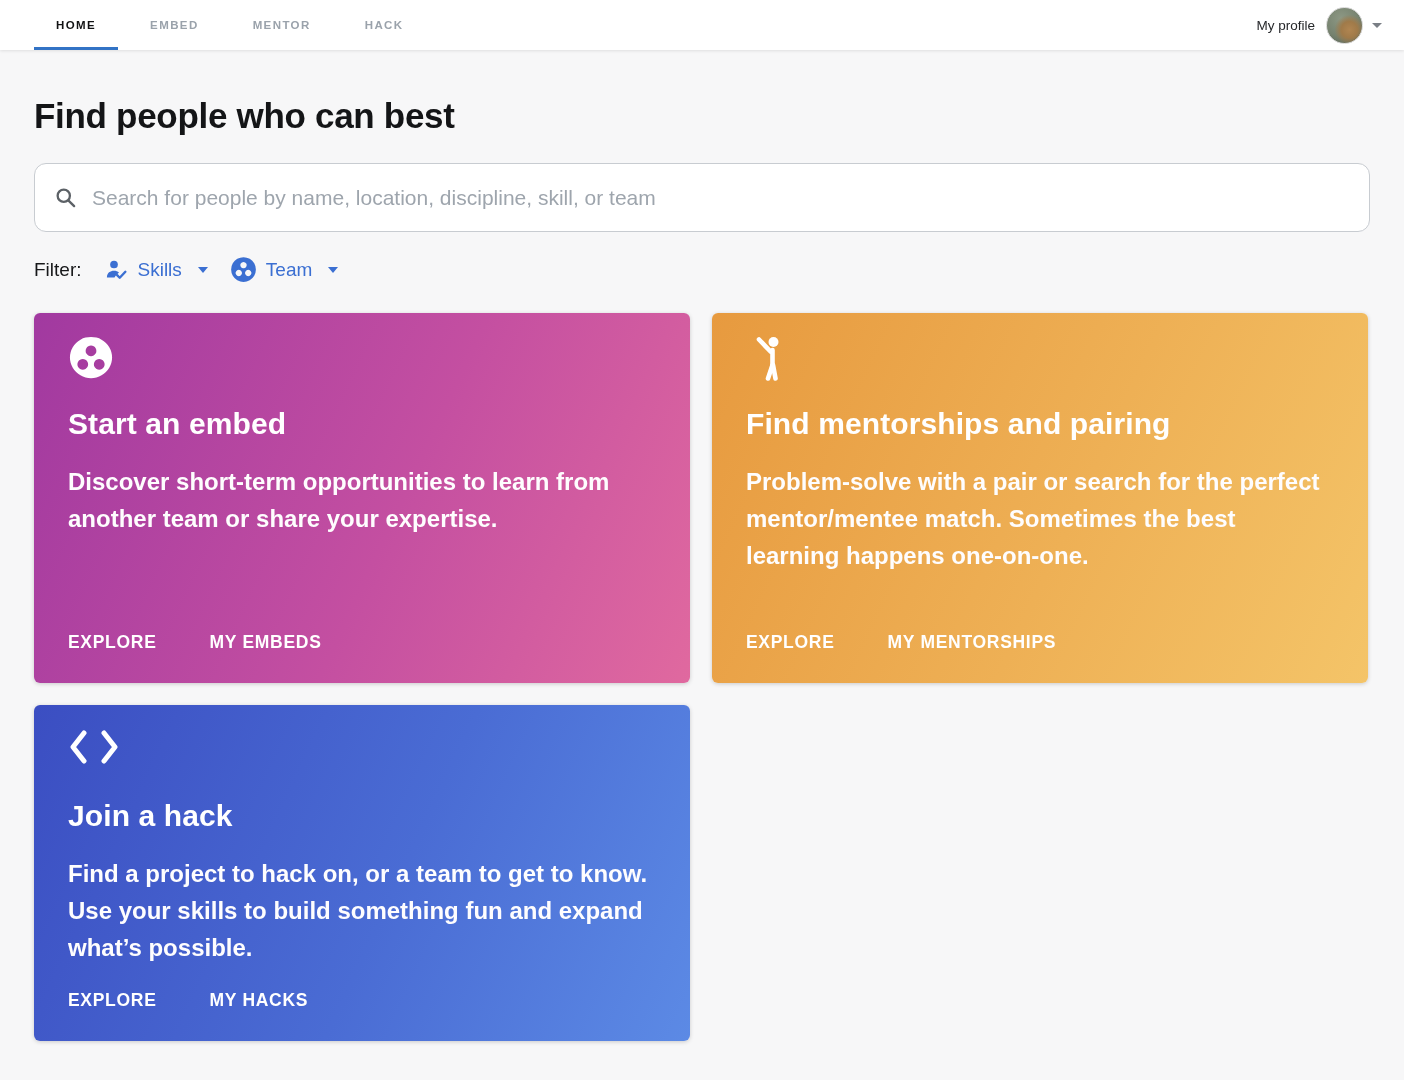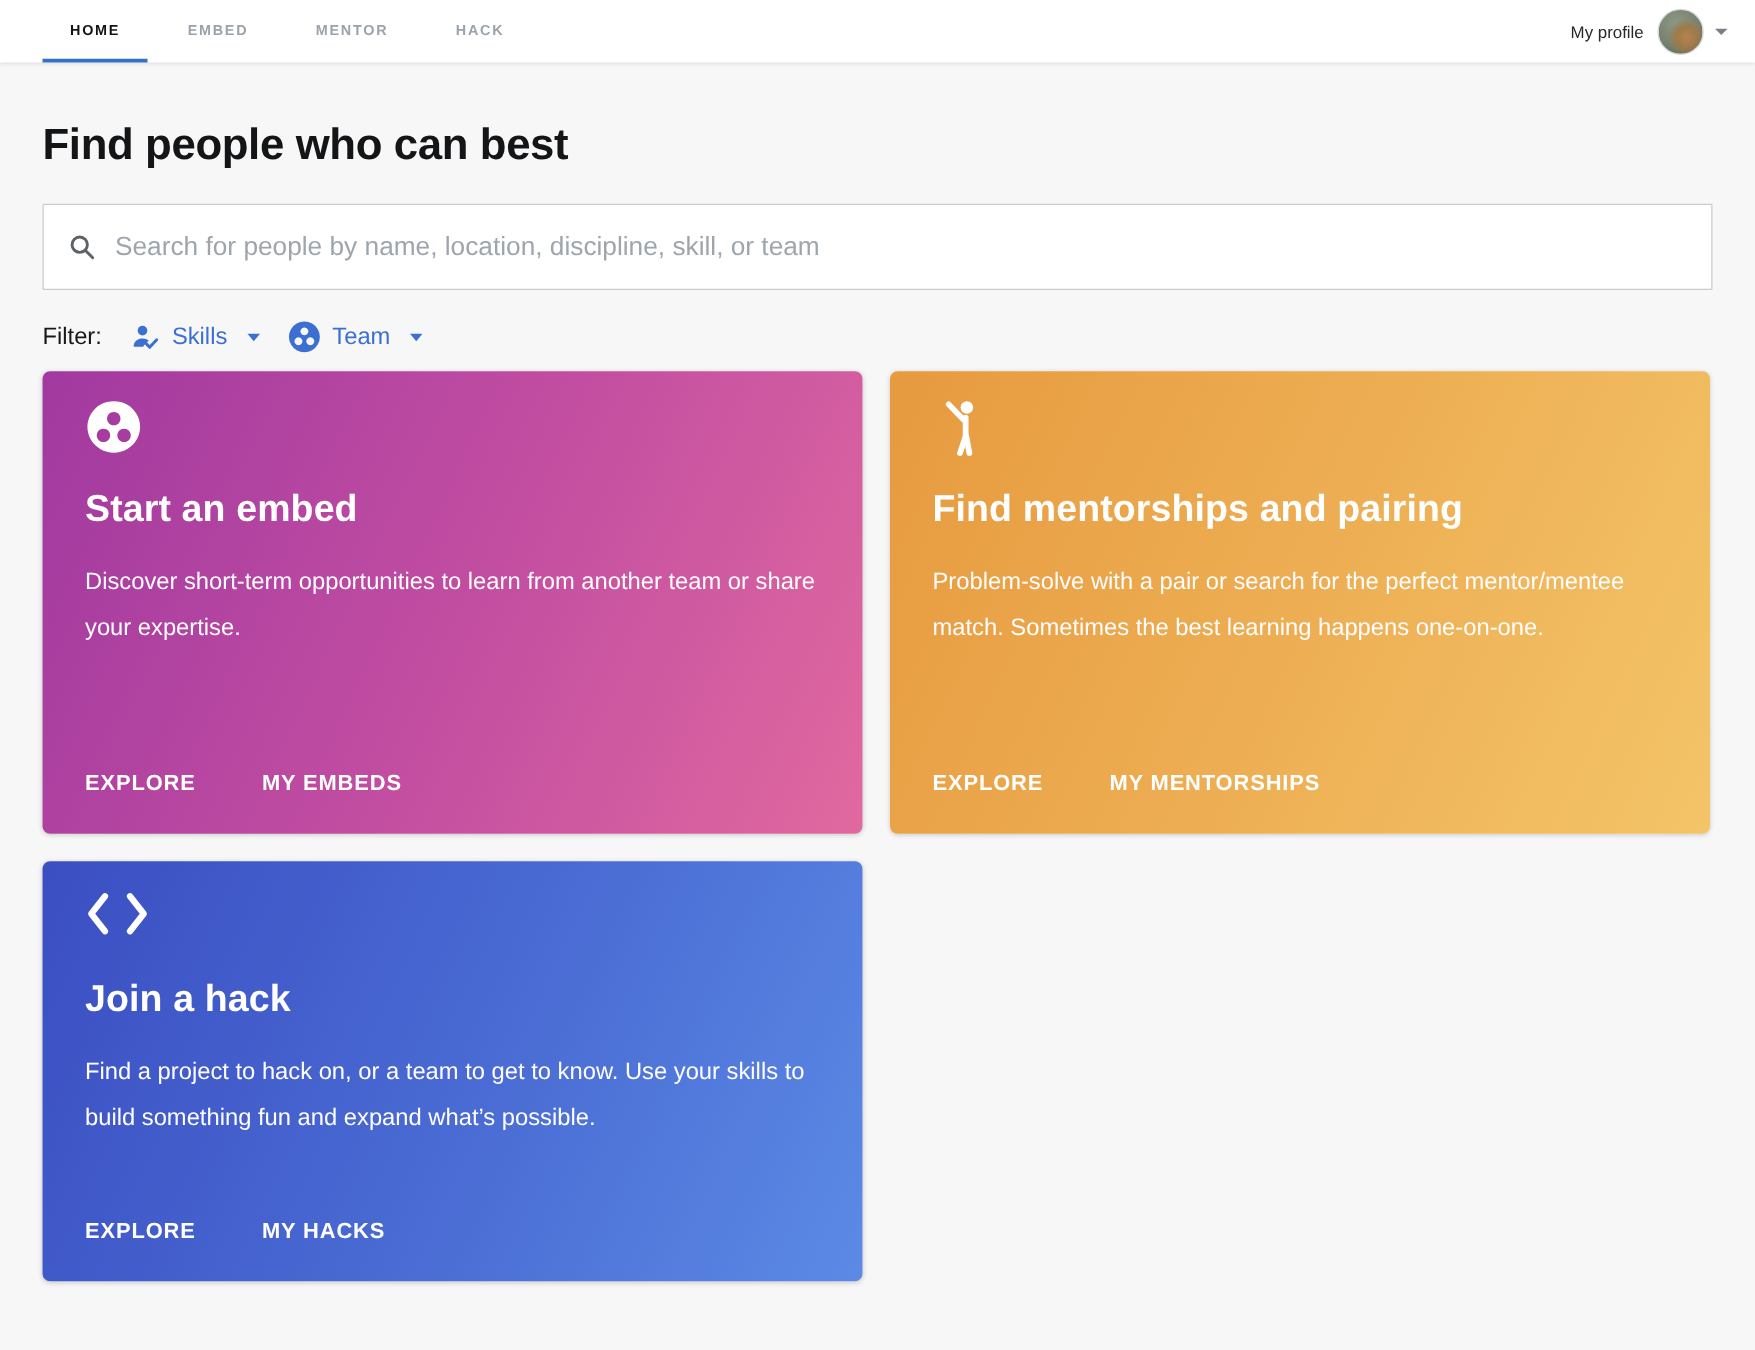--- a/index.html
+++ b/index.html
@@ -45,21 +45,21 @@
   }
 
   
   main { padding: 0 34px; }
   .page-title {
     margin: 46px 0 0; font-size: 35px; font-weight: 700;
     letter-spacing: -0.3px; color: #141517;
   }
   .searchbox {
     margin-top: 27px; height: 69px; width: 1336px;
-    background: #fff; border: 1px solid #c8ccd1; border-radius: 1px;
+    background: #fff; border: 1px solid #c8ccd1; border-radius: 12px;
     display: flex; align-items: center; padding: 0 19px;
   }
   .searchbox input {
     flex: 1; border: none; outline: none; background: transparent;
     font-family: "Liberation Sans", sans-serif;
     font-size: 21px; color: #2f3237; margin-left: 13px;
   }
   .searchbox input::placeholder { color: #9ea5ad; }
 
   .filterrow { margin-top: 24px; display: flex; align-items: center; }
@@ -70,35 +70,35 @@
   }
   .filter-chip .chip-icon { margin-right: 9px; display: flex; }
   .caret-blue {
     width: 0; height: 0; margin-left: 16px;
     border-left: 5.5px solid transparent; border-right: 5.5px solid transparent;
     border-top: 6px solid #3b6fd2;
   }
 
   
   .cards {
-    margin-top: 14px;
+    margin-top: 30px;
     display: grid; grid-template-columns: 656px 656px; gap: 22px;
   }
   .card {
     height: 370px; border-radius: 6px;
     padding: 22px 34px 26px;
     color: #fff; display: flex; flex-direction: column;
     box-shadow: 0 1px 4px rgba(0,0,0,0.18);
   }
   .card.card-hack { height: 336px; }
   .card-icon { height: 46px; display: flex; align-items: flex-start; }
   .card-title { margin: 26px 0 0; font-size: 30px; font-weight: 700; letter-spacing: 0.1px; }
   .card-desc {
     margin: 22px 0 0; max-width: 612px;
-    font-size: 19px; line-height: 37px; font-weight: 400; color: #fefdfe;
+    font-size: 24px; line-height: 37px; font-weight: 700; color: #fefdfe;
   }
   .card-actions { margin-top: auto; display: flex; gap: 53px; }
   .card-action {
     font-size: 17.5px; font-weight: 700; letter-spacing: 0.7px;
     cursor: pointer; padding: 4px 0;
   }
 </style>
 </head>
 <body>
 

